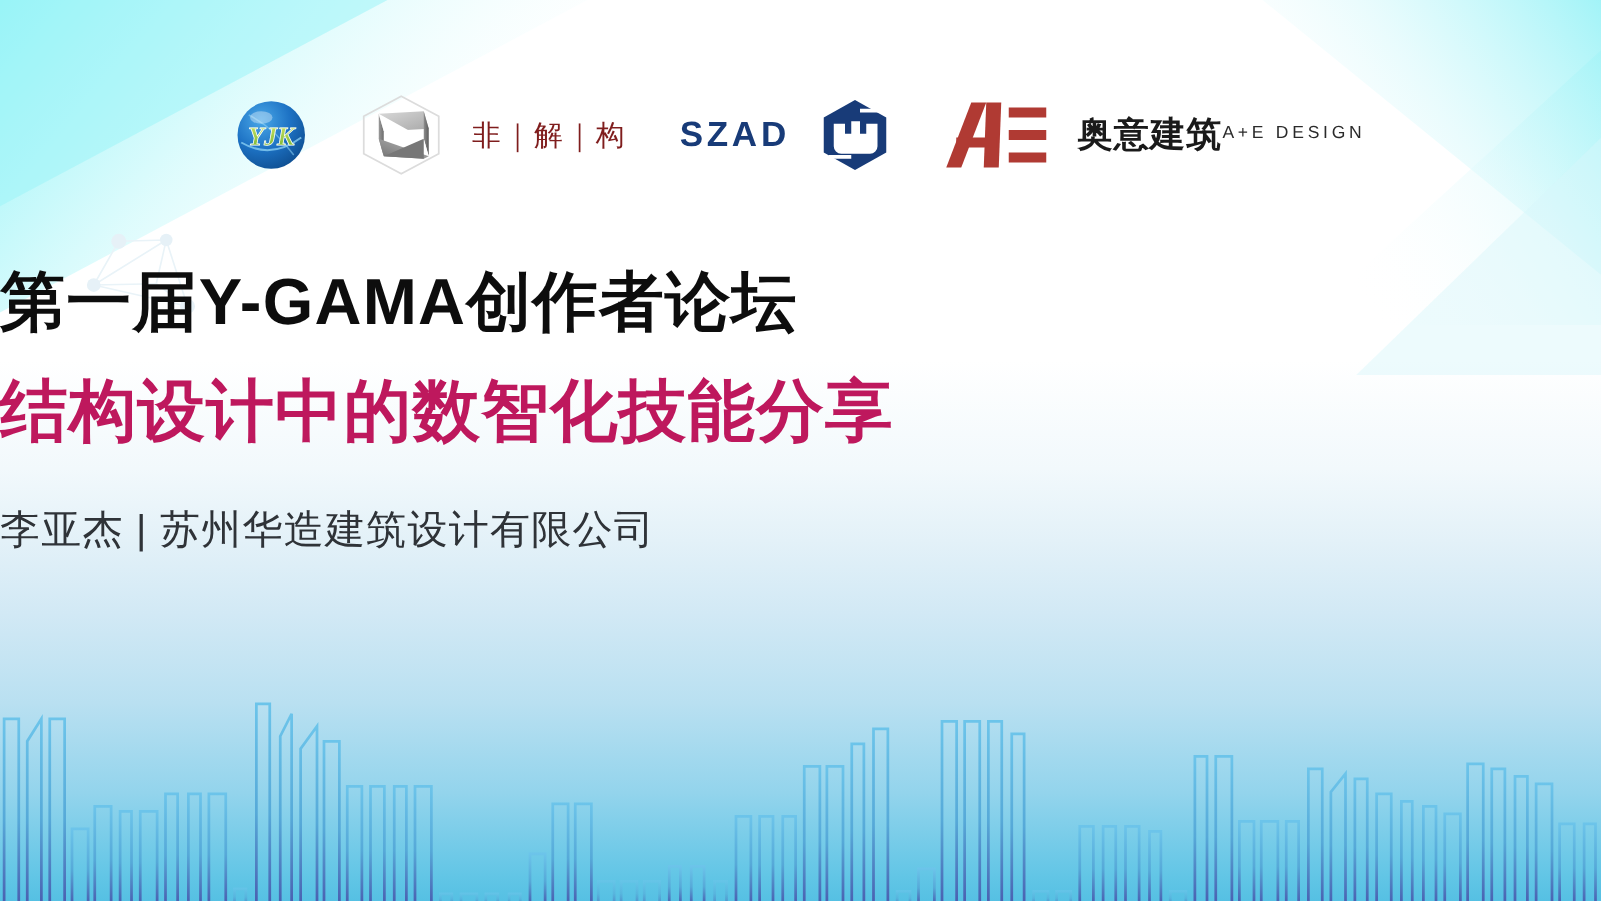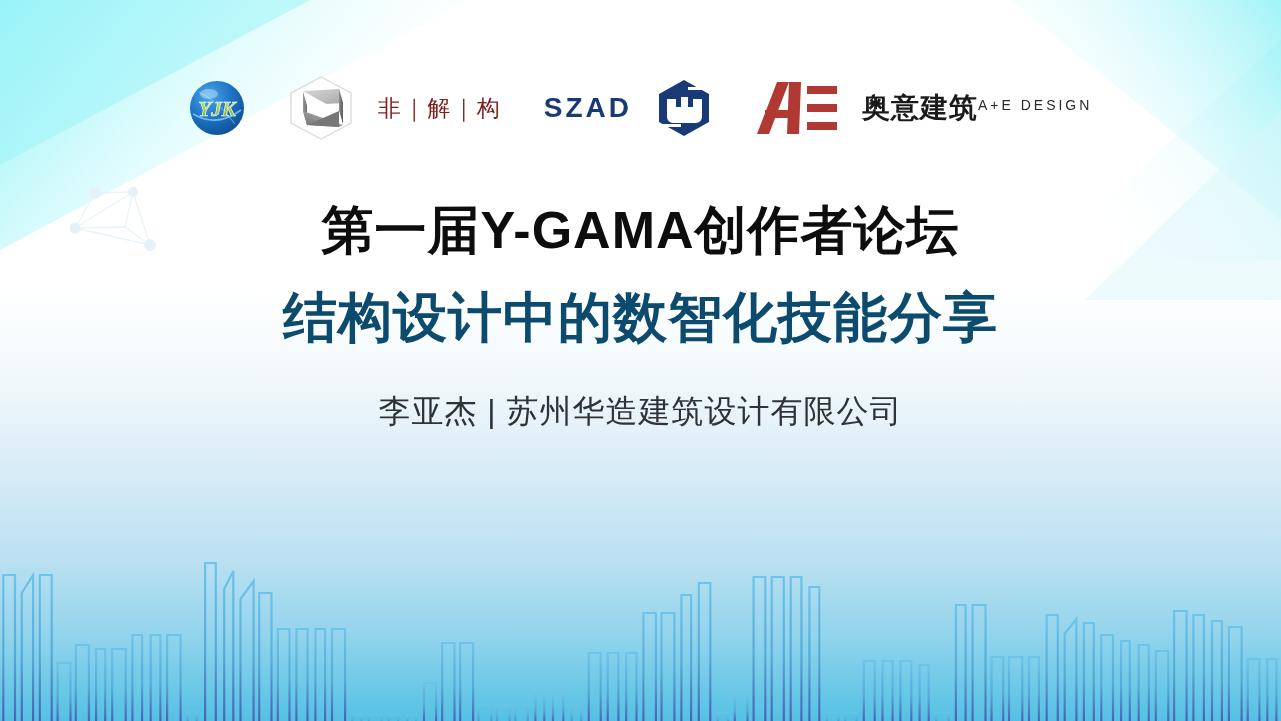--- a/index.html
+++ b/index.html
@@ -134,38 +134,37 @@
     font-size: 14px;
     color: #2a2a2a;
     letter-spacing: 3px;
     margin-top: 4px;
   }
 
   
   .title-block {
     position: absolute;
     left: 0;
-    top: 200px;
+    top: 212px;
     width: 1281px;
-    text-align: center;
   }
   .main-title {
     font-family: "Liberation Sans", "DejaVu Sans", sans-serif;
     font-size: 52px;
     font-weight: bold;
     color: #0d0d0d;
     letter-spacing: 1px;
     line-height: 1.18;
     margin: 0;
   }
   .sub-title {
     font-family: "Liberation Sans", "DejaVu Sans", sans-serif;
     font-size: 54px;
     font-weight: bold;
-    color: #0c4a6e;
+    color: #be185d;
     letter-spacing: 1px;
     line-height: 1.2;
     margin: 24px 0 0 0;
   }
   .presenter {
     font-family: "Liberation Sans", "DejaVu Sans", sans-serif;
     font-size: 32px;
     font-weight: normal;
     color: #2f3338;
     letter-spacing: 1px;

